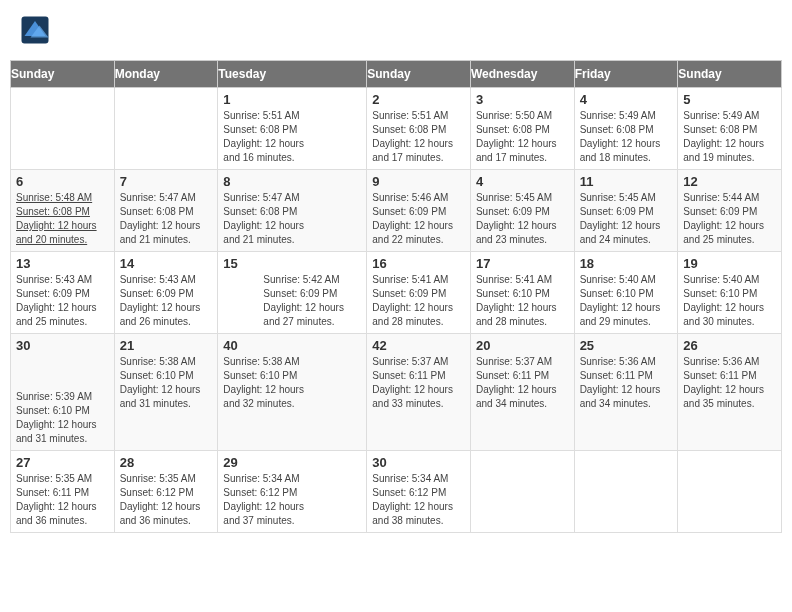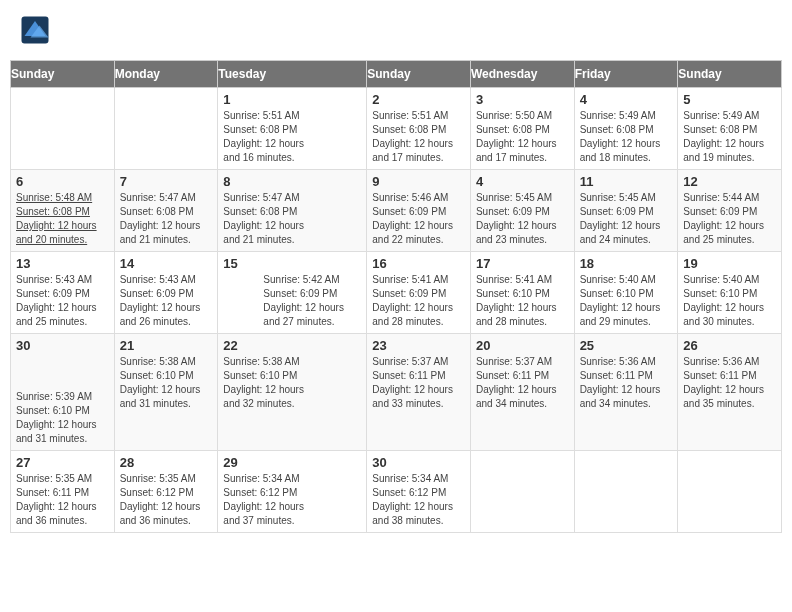--- a/index.html
+++ b/index.html
@@ -268,28 +268,28 @@
 and 31 minutes.</div>
         </td>
         <td>
           <span class="day-num">21</span>
           <div class="day-info" style="white-space: pre-line;">Sunrise: 5:38 AM
 Sunset: 6:10 PM
 Daylight: 12 hours
 and 31 minutes.</div>
         </td>
         <td>
-          <span class="day-num">22</span>
+          <span class="day-num">40</span>
           <div class="day-info" style="white-space: pre-line;">Sunrise: 5:38 AM
 Sunset: 6:10 PM
 Daylight: 12 hours
 and 32 minutes.</div>
         </td>
         <td>
-          <span class="day-num">23</span>
+          <span class="day-num">42</span>
           <div class="day-info" style="white-space: pre-line;">Sunrise: 5:37 AM
 Sunset: 6:11 PM
 Daylight: 12 hours
 and 33 minutes.</div>
         </td>
         <td>
           <span class="day-num">20</span>
           <div class="day-info" style="white-space: pre-line;">Sunrise: 5:37 AM
 Sunset: 6:11 PM
 Daylight: 12 hours

